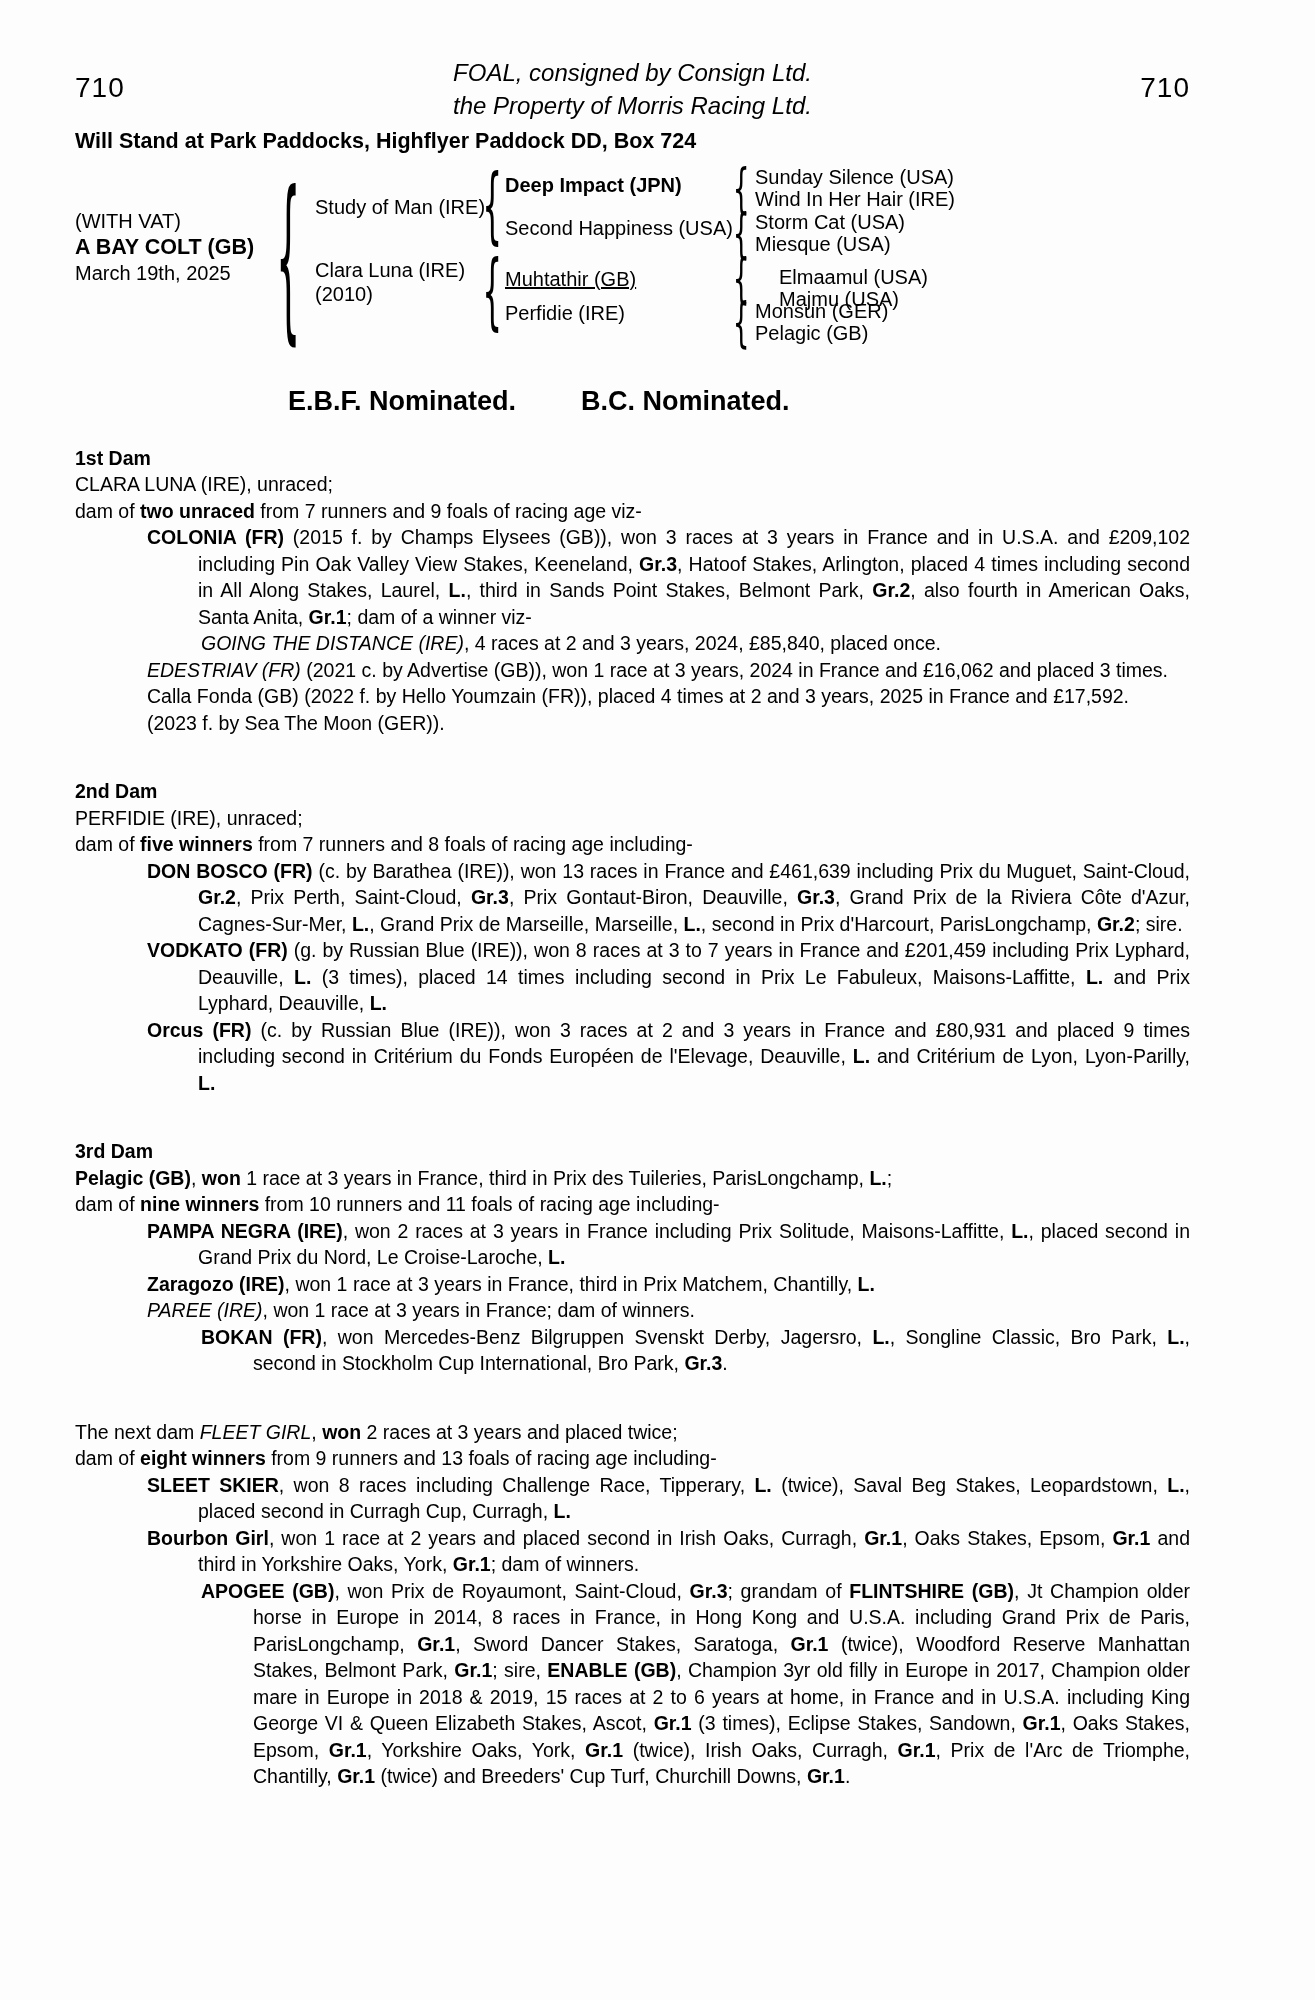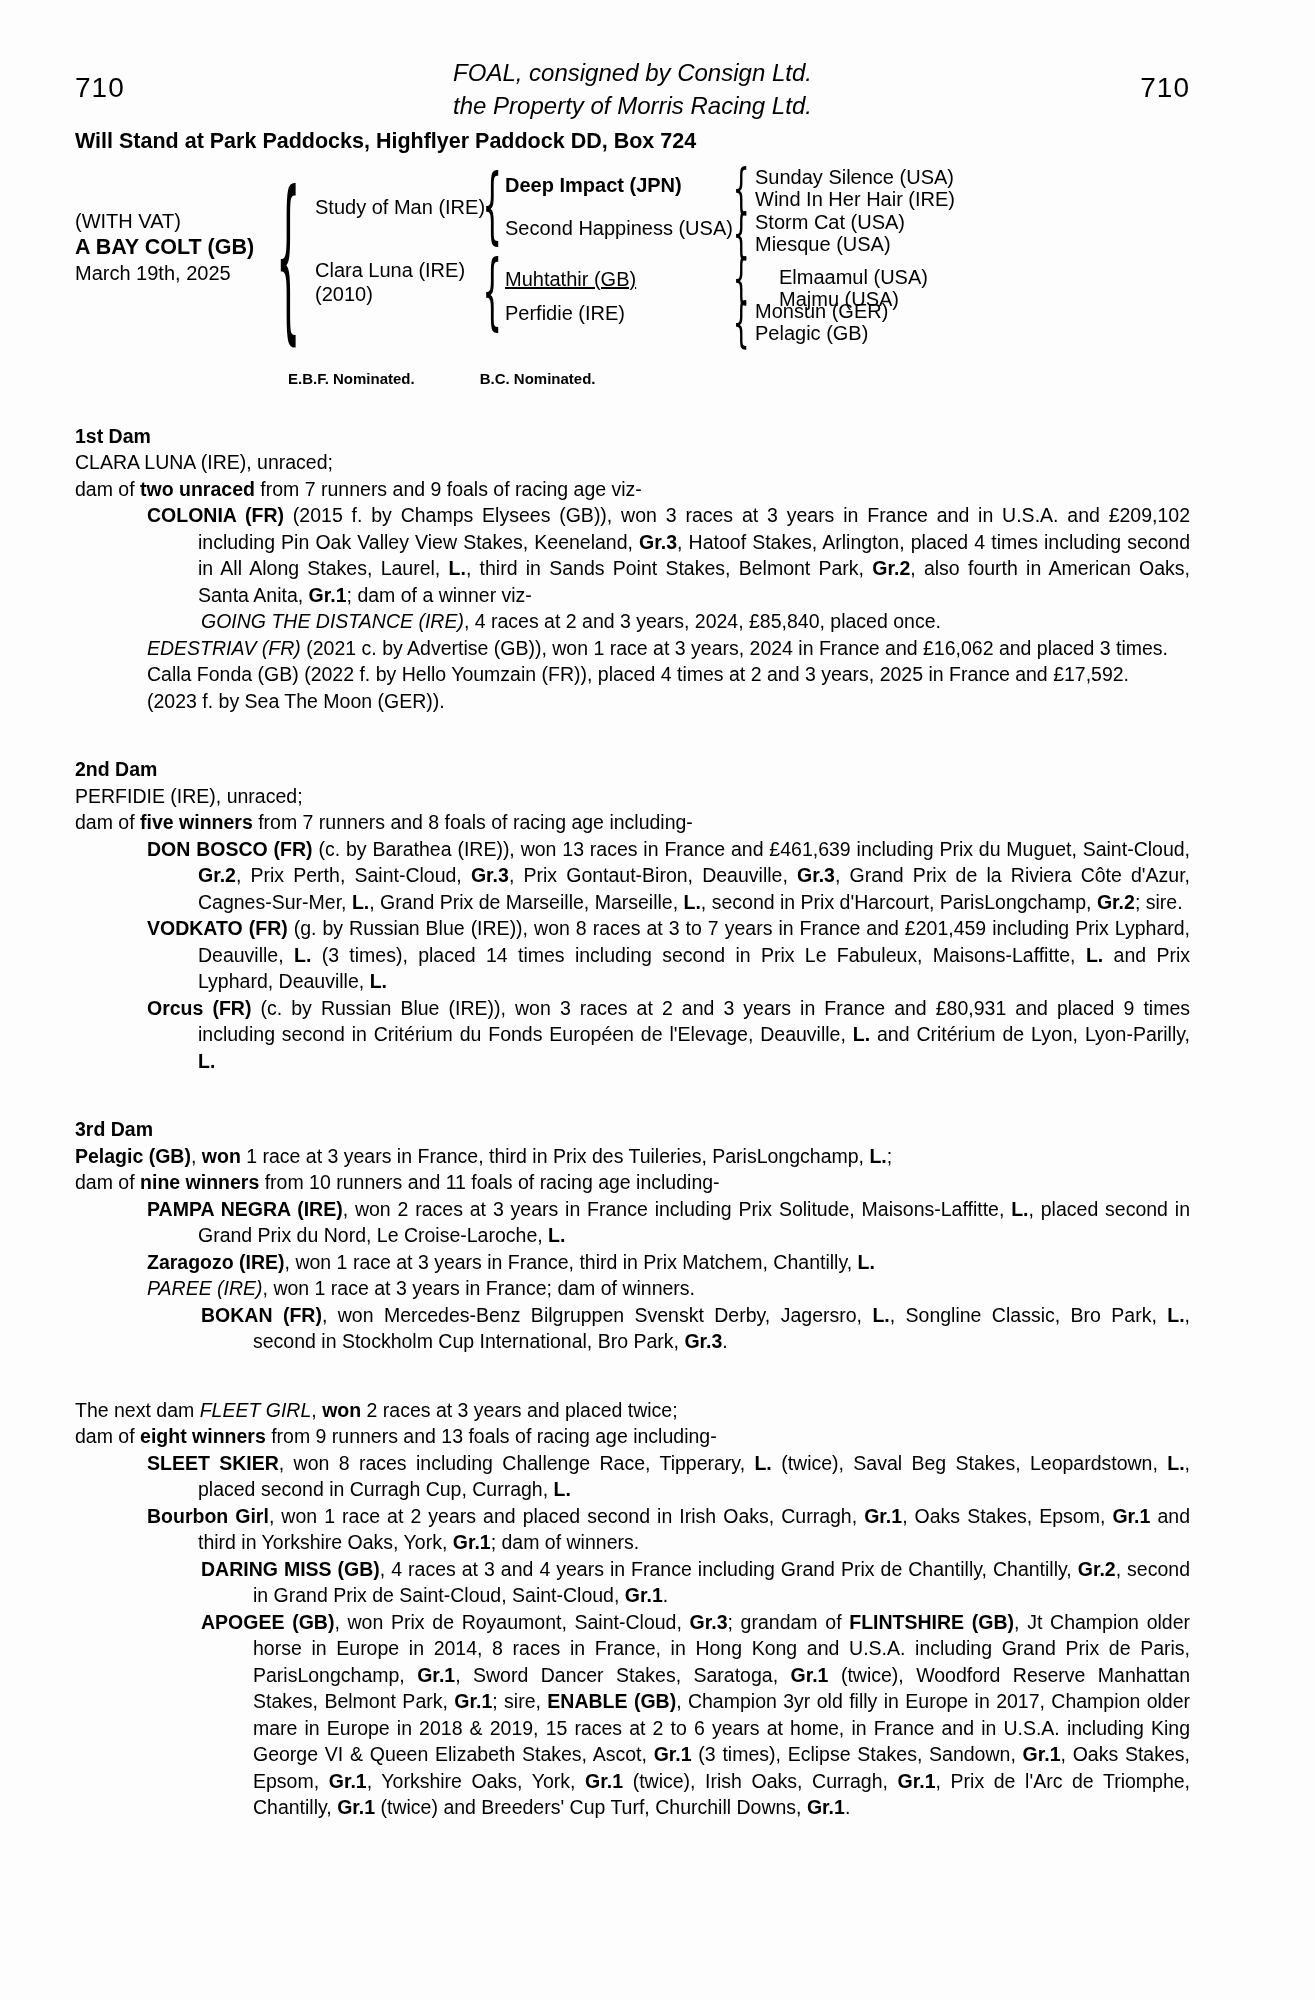--- a/index.html
+++ b/index.html
@@ -33,21 +33,21 @@
   .brace::before{content:"{";display:block;}
   .brace-main{left:198px;top:68px;transform:scale(.8,3.7);}
   .brace-s{left:402px;top:16px;transform:scale(.65,1.75);}
   .brace-d{left:402px;top:102px;transform:scale(.65,1.75);}
   .brace-g1{left:651px;top:0px;transform:scale(.55,1.1);}
   .brace-g2{left:651px;top:45px;transform:scale(.55,1.1);}
   .brace-g3{left:651px;top:90px;transform:scale(.55,1.1);}
   .brace-g4{left:651px;top:134px;transform:scale(.55,1.1);}
 
   
-  .noms{display:flex;margin-left:213px;gap:65px;font-weight:bold;font-size:15px;margin-top:6px;}
+  .noms{display:flex;margin-left:213px;gap:65px;font-weight:bold;font-size:27px;margin-top:28px;}
 
   
   .record{margin-top:12px;}
   .heading{font-weight:bold;margin-top:42px;}
   .record > .heading:first-child{margin-top:30px;}
   .para{text-align:justify;}
   .ind1{padding-left:123px;text-indent:-51px;}
   .ind2{padding-left:178px;text-indent:-52px;}
   .gap{margin-top:42px;}
   .s-b{font-weight:bold;}
@@ -137,17 +137,16 @@
       <div class="para ind0"><span class="s-b">Pelagic (GB)</span><span>, </span><span class="s-b">won</span><span> 1 race at 3 years in France, third in Prix des Tuileries, ParisLongchamp, </span><span class="s-b">L.</span><span>;</span></div>
       <div class="para ind0"><span>dam of </span><span class="s-b">nine winners</span><span> from 10 runners and 11 foals of racing age including-</span></div>
       <div class="para ind1"><span class="s-b">PAMPA NEGRA (IRE)</span><span>, won 2 races at 3 years in France including Prix Solitude, Maisons-Laffitte, </span><span class="s-b">L.</span><span>, placed second in Grand Prix du Nord, Le Croise-Laroche, </span><span class="s-b">L.</span></div>
       <div class="para ind1"><span class="s-b">Zaragozo (IRE)</span><span>, won 1 race at 3 years in France, third in Prix Matchem, Chantilly, </span><span class="s-b">L.</span></div>
       <div class="para ind1"><span class="s-i">PAREE (IRE)</span><span>, won 1 race at 3 years in France; dam of winners.</span></div>
       <div class="para ind2"><span class="s-b">BOKAN (FR)</span><span>, won Mercedes-Benz Bilgruppen Svenskt Derby, Jagersro, </span><span class="s-b">L.</span><span>, Songline Classic, Bro Park, </span><span class="s-b">L.</span><span>, second in Stockholm Cup International, Bro Park, </span><span class="s-b">Gr.3</span><span>.</span></div>
       <div class="para ind0 gap"><span>The next dam </span><span class="s-i">FLEET GIRL</span><span>, </span><span class="s-b">won</span><span> 2 races at 3 years and placed twice;</span></div>
       <div class="para ind0"><span>dam of </span><span class="s-b">eight winners</span><span> from 9 runners and 13 foals of racing age including-</span></div>
       <div class="para ind1"><span class="s-b">SLEET SKIER</span><span>, won 8 races including Challenge Race, Tipperary, </span><span class="s-b">L.</span><span> (twice), Saval Beg Stakes, Leopardstown, </span><span class="s-b">L.</span><span>, placed second in Curragh Cup, Curragh, </span><span class="s-b">L.</span></div>
       <div class="para ind1"><span class="s-b">Bourbon Girl</span><span>, won 1 race at 2 years and placed second in Irish Oaks, Curragh, </span><span class="s-b">Gr.1</span><span>, Oaks Stakes, Epsom, </span><span class="s-b">Gr.1</span><span> and third in Yorkshire Oaks, York, </span><span class="s-b">Gr.1</span><span>; dam of winners.</span></div>
-      <div class="para ind2"><span class="s-b">DARING MISS (GB)</span><span>, 4 races at 3 and 4 years in France including Grand Prix de Chantilly, Chantilly, </span><span class="s-b">Gr.2</span><span>, second in Grand Prix de Saint-Cloud, Saint-Cloud, </span><span class="s-b">Gr.1</span><span>.</span></div>
       <div class="para ind2"><span class="s-b">APOGEE (GB)</span><span>, won Prix de Royaumont, Saint-Cloud, </span><span class="s-b">Gr.3</span><span>; grandam of </span><span class="s-b">FLINTSHIRE (GB)</span><span>, Jt Champion older horse in Europe in 2014, 8 races in France, in Hong Kong and U.S.A. including Grand Prix de Paris, ParisLongchamp, </span><span class="s-b">Gr.1</span><span>, Sword Dancer Stakes, Saratoga, </span><span class="s-b">Gr.1</span><span> (twice), Woodford Reserve Manhattan Stakes, Belmont Park, </span><span class="s-b">Gr.1</span><span>; sire, </span><span class="s-b">ENABLE (GB)</span><span>, Champion 3yr old filly in Europe in 2017, Champion older mare in Europe in 2018 &amp; 2019, 15 races at 2 to 6 years at home, in France and in U.S.A. including King George VI &amp; Queen Elizabeth Stakes, Ascot, </span><span class="s-b">Gr.1</span><span> (3 times), Eclipse Stakes, Sandown, </span><span class="s-b">Gr.1</span><span>, Oaks Stakes, Epsom, </span><span class="s-b">Gr.1</span><span>, Yorkshire Oaks, York, </span><span class="s-b">Gr.1</span><span> (twice), Irish Oaks, Curragh, </span><span class="s-b">Gr.1</span><span>, Prix de l'Arc de Triomphe, Chantilly, </span><span class="s-b">Gr.1</span><span> (twice) and Breeders' Cup Turf, Churchill Downs, </span><span class="s-b">Gr.1</span><span>.</span></div>
     </div>
 
 </div>
 
 </body></html>

